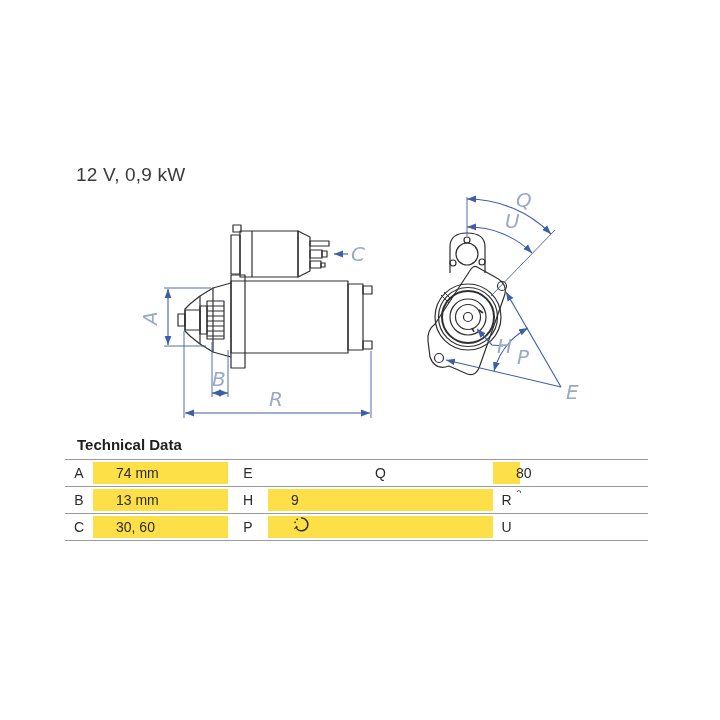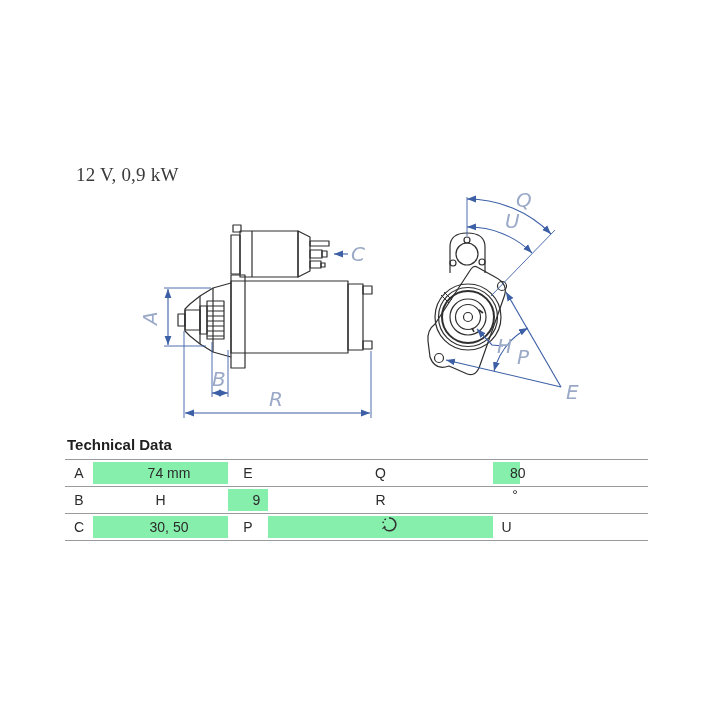--- a/index.html
+++ b/index.html
@@ -1,26 +1,26 @@
 <!DOCTYPE html>
 <html><head>
 <meta charset="utf-8">
 <style>
   html,body{margin:0;padding:0;background:#ffffff;width:720px;height:720px;overflow:hidden;}
   #stage{position:relative;width:720px;height:720px;background:#fff;font-family:"Liberation Sans",sans-serif;}
-  .title{position:absolute;left:76px;top:164px;font-size:19px;color:#3a3a3a;letter-spacing:0.2px;font-family:Liberation Serif, serif;}
+  .title{position:absolute;left:76px;top:164px;font-size:19px;color:#3a3a3a;letter-spacing:0.2px;}
   #drawing{position:absolute;left:0;top:0;}
 
   
   .tech{position:absolute;left:65px;top:436px;width:583px;}
-  .tech-title{font-size:15px;font-weight:bold;color:#1f1f1f;margin:0 0 6px 2px;}
+  .tech-title{font-size:15px;font-weight:bold;color:#1f1f1f;margin:0 0 6px 12px;}
   .tline{height:1px;background:#9b9b9b;}
   .trow{display:grid;grid-template-columns:28px 135px 40px 225px 27px 128px;height:22px;margin:2px 0;align-items:center;font-size:14px;color:#2b2b2b;}
   .keycell{background:#ffffff;text-align:center;}
-  .valcell{background:#86efac;height:22px;line-height:22px;padding-left:17px;box-sizing:border-box;text-align:center;}
+  .valcell{background:#fde047;height:22px;line-height:22px;padding-left:23px;box-sizing:border-box;}
   .icon-wrap{display:inline-block;vertical-align:middle;margin-top:-3px;}
 </style>
 </head>
 <body>
 
 <div id="stage">
 
   <div class="title">12 V, 0,9 kW</div>
 
   <svg id="drawing" width="720" height="720" viewBox="0 0 720 720">
@@ -146,30 +146,31 @@
       <div class="valcell">74 mm</div>
       <div class="keycell">E</div>
       <div class="keycell">Q</div>
       <div class="valcell">80 °</div>
     </div>
 
     <div class="tline"></div>
 
     <div class="trow">
       <div class="keycell">B</div>
+      <div class="valcell">13 mm</div>
       <div class="keycell">H</div>
       <div class="valcell">9</div>
       <div class="keycell">R</div>
     </div>
 
     <div class="tline"></div>
 
     <div class="trow">
       <div class="keycell">C</div>
-      <div class="valcell">30, 50</div>
+      <div class="valcell">30, 60</div>
       <div class="keycell">P</div>
       <div class="valcell">
         <span class="icon-wrap">
           <svg width="20" height="20" viewBox="0 0 22 22">
             <path d="M11 4.5 A7 7 0 1 1 6 15.8" stroke="#2f2f2f" stroke-width="1.6" fill="none"></path>
             <polygon points="7.6,15.2 2.9,16.9 6.4,12.6" fill="#2f2f2f"></polygon>
             <circle cx="4.6" cy="9.2" r="1" fill="#2f2f2f"></circle>
             <circle cx="6.8" cy="5.9" r="1" fill="#2f2f2f"></circle>
           </svg>
         </span>

